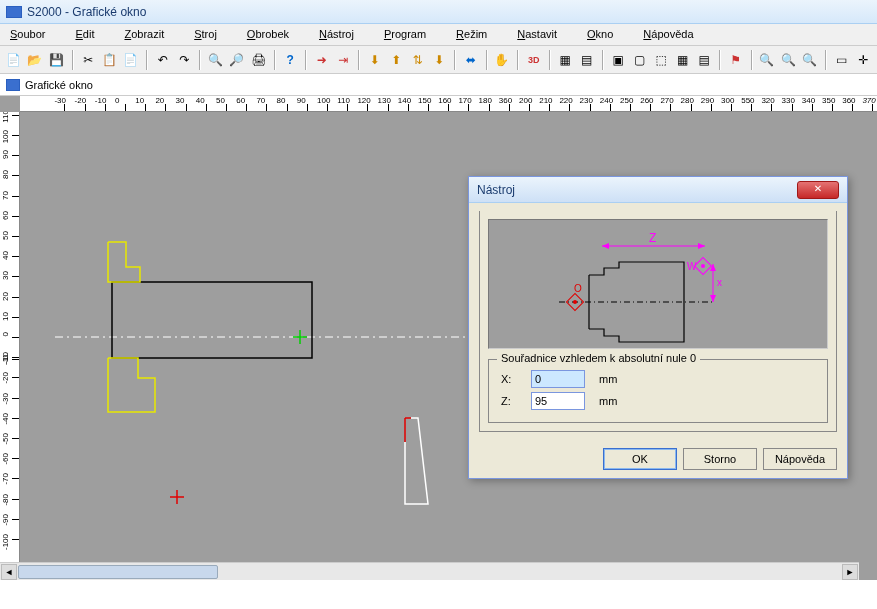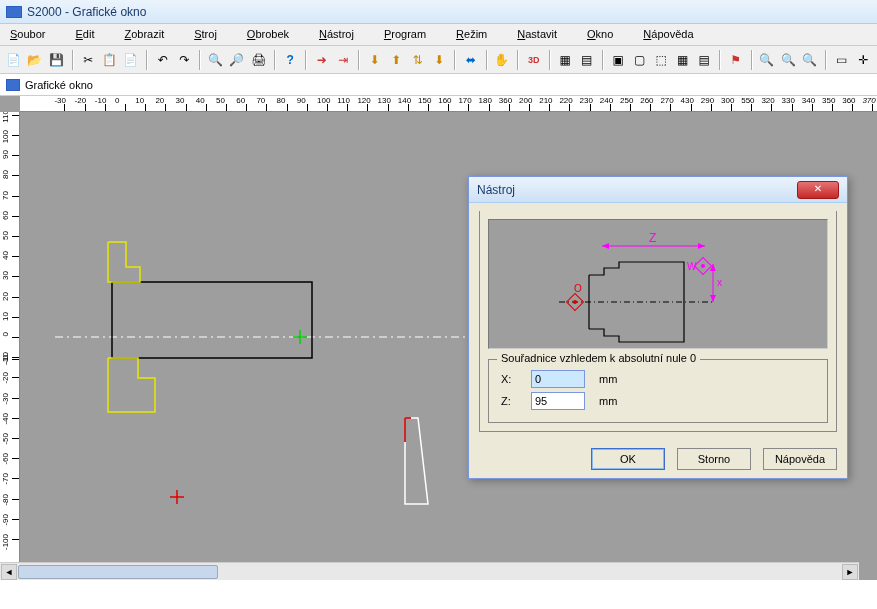--- a/index.html
+++ b/index.html
@@ -40,21 +40,21 @@
   .tab.active { background: #ece9d8; border-bottom: 1px solid #ece9d8; z-index: 1; }
   .tab.inactive { background: #e0ddd0; top: 2px; padding-top: 2px; }
   .tab-content { border: 1px solid #888; border-top: none; padding: 8px; }
   .diagram-box { background: #9e9e9e; height: 130px; position: relative; border: 1px inset #ccc; }
   .group-box { border: 1px solid #888; margin-top: 10px; padding: 10px 12px 8px; position: relative; }
   .group-box .legend { position: absolute; top: -8px; left: 8px; background: #ece9d8; padding: 0 4px; font-size: 11px; }
   .field-row { display: flex; align-items: center; margin-bottom: 4px; gap: 10px; }
   .field-row label { width: 20px; }
   .field-row input { width: 54px; height: 18px; border: 1px solid #7a96df; padding: 1px 3px; font-size: 11px; background: #fff; }
   .field-row .unit { margin-left: 4px; }
-  .dialog-buttons { display: flex; justify-content: flex-end; gap: 12px; padding: 8px 10px; }
+  .dialog-buttons { display: flex; justify-content: flex-end; gap: 6px; padding: 8px 10px; }
   .dialog-buttons button { width: 74px; height: 22px; border: 1px solid #888; background: #ece9d8; font-size: 11px; cursor: default; }
   .dialog-buttons button.default { border: 1px solid #3a6fcf; box-shadow: inset 0 0 0 1px #8ab8ef; }
 </style>
 </head>
 <body>
 
 <div class="titlebar">
   <span class="appicon"></span>
   <span>S2000 - Grafické okno</span>
 </div>
@@ -250,21 +250,21 @@
       <div class="tick major" style="left: 630.2px;">
         <div class="line"></div>
         <div class="lbl">260</div>
       </div>
       <div class="tick major" style="left: 650.4px;">
         <div class="line"></div>
         <div class="lbl">270</div>
       </div>
       <div class="tick major" style="left: 670.6px;">
         <div class="line"></div>
-        <div class="lbl">430</div>
+        <div class="lbl">280</div>
       </div>
       <div class="tick major" style="left: 690.8px;">
         <div class="line"></div>
         <div class="lbl">290</div>
       </div>
       <div class="tick major" style="left: 711px;">
         <div class="line"></div>
         <div class="lbl">300</div>
       </div>
       <div class="tick major" style="left: 731.2px;">

